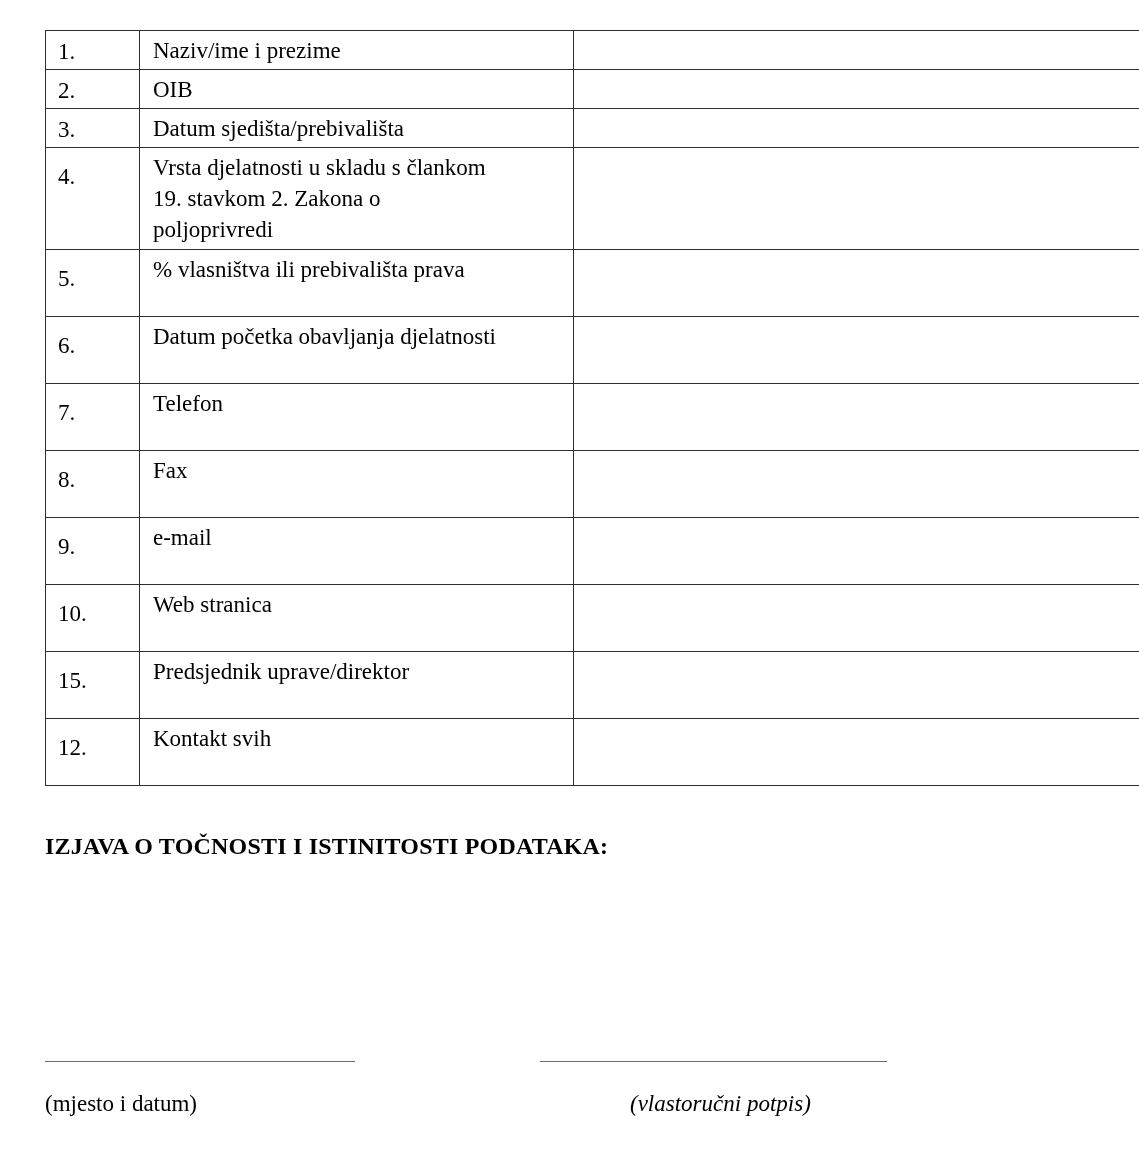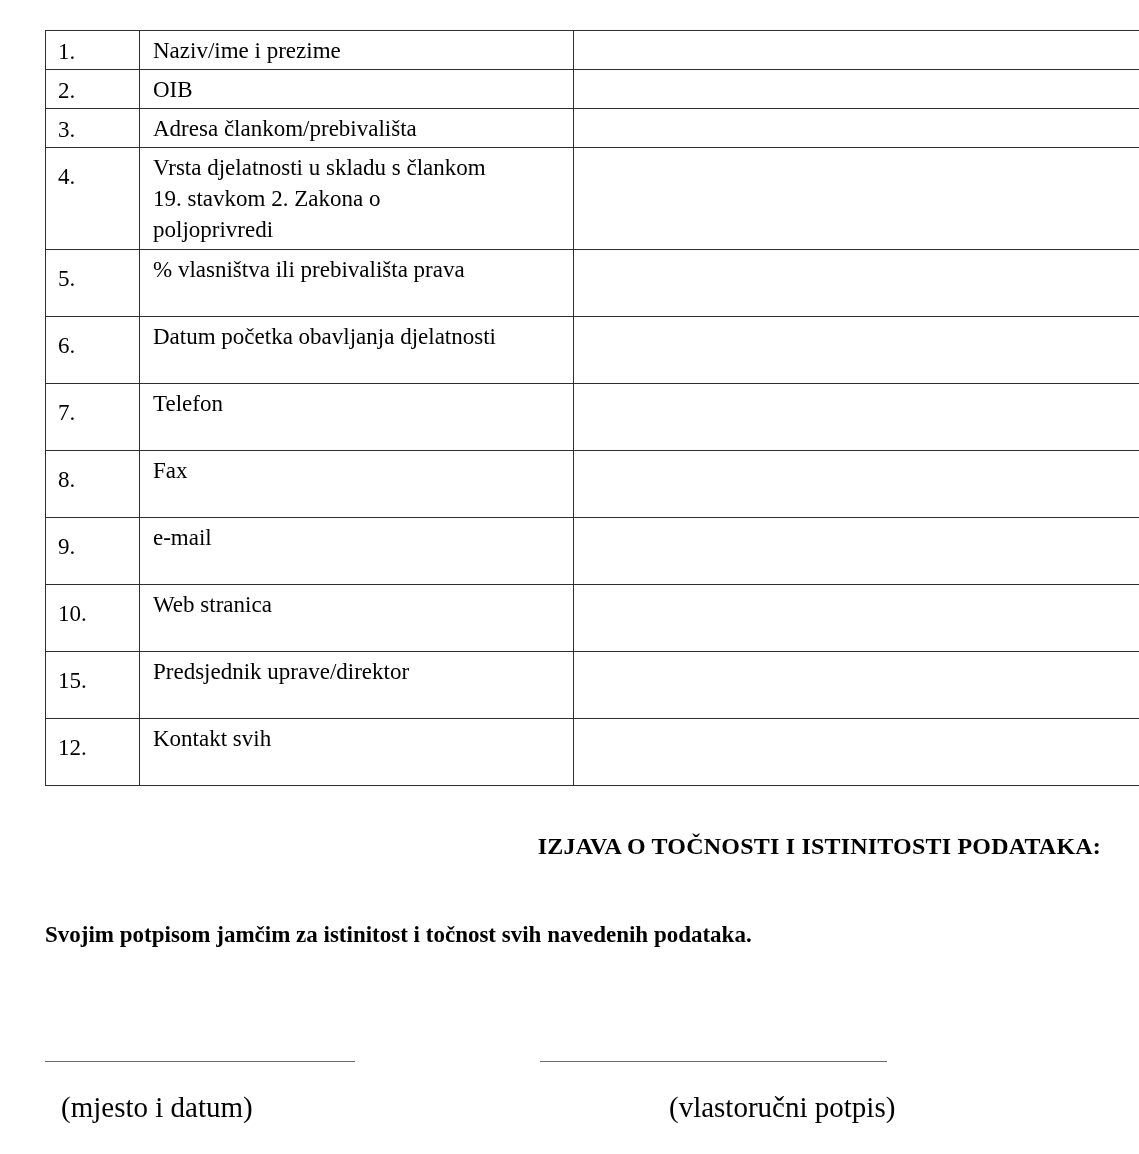--- a/index.html
+++ b/index.html
@@ -42,21 +42,21 @@
   tr.row-m  { height: 67px; }
   tr.row-m td.col-num,
   tr.row-xl td.col-num { padding-top: 13px; }
 
   
   .declaration-heading {
     position: absolute;
     left: 45px;
     top: 833px;
     width: 1056px;
-    text-align: right;
+    text-align: left;
     font-weight: bold;
     font-size: 24px;
     letter-spacing: 0.2px;
   }
   .statement {
     position: absolute;
     left: 45px;
     top: 922px;
     width: 1056px;
     font-weight: bold;
@@ -69,46 +69,45 @@
     top: 1061px;
     height: 0;
     border-bottom: 1px solid #6b6b6b;
   }
   .sig-line-left  { left: 45px;  width: 310px; }
   .sig-line-right { left: 540px; width: 347px; }
 
   .sig-label {
     position: absolute;
     top: 1091px;
-    font-size: 29px;
-    margin-left: 16px;
+    font-size: 23px;
   }
   .sig-label-left  { left: 45px; }
-  .sig-label-right { left: 653px; }
+  .sig-label-right { left: 630px; font-style: italic; }
 </style>
 </head>
 <body>
 
 <div class="page">
 
   <table class="info-table">
     <tbody>
       <tr class="row-s">
         <td class="col-num">1.</td>
         <td class="col-label">Naziv/ime i prezime</td>
         <td class="col-value"></td>
       </tr>
       <tr class="row-s">
         <td class="col-num">2.</td>
         <td class="col-label">OIB</td>
         <td class="col-value"></td>
       </tr>
       <tr class="row-s">
         <td class="col-num">3.</td>
-        <td class="col-label">Adresa člankom/prebivališta</td>
+        <td class="col-label">Datum sjedišta/prebivališta</td>
         <td class="col-value"></td>
       </tr>
       <tr class="row-xl">
         <td class="col-num">4.</td>
         <td class="col-label">Vrsta djelatnosti u skladu s člankom
 19. stavkom 2. Zakona o
 poljoprivredi</td>
         <td class="col-value"></td>
       </tr>
       <tr class="row-m">
@@ -149,21 +148,20 @@
       <tr class="row-m">
         <td class="col-num">12.</td>
         <td class="col-label">Kontakt svih</td>
         <td class="col-value"></td>
       </tr>
     </tbody>
   </table>
 
   <div class="declaration-heading">IZJAVA O TOČNOSTI I ISTINITOSTI PODATAKA:</div>
 
-  <div class="statement">Svojim potpisom jamčim za istinitost i točnost svih navedenih podataka.</div>
 
   <div class="sig-line sig-line-left"></div>
   <div class="sig-line sig-line-right"></div>
 
   <div class="sig-label sig-label-left">(mjesto i datum)</div>
   <div class="sig-label sig-label-right">(vlastoručni potpis)</div>
 
 </div>
 
 </body></html>

